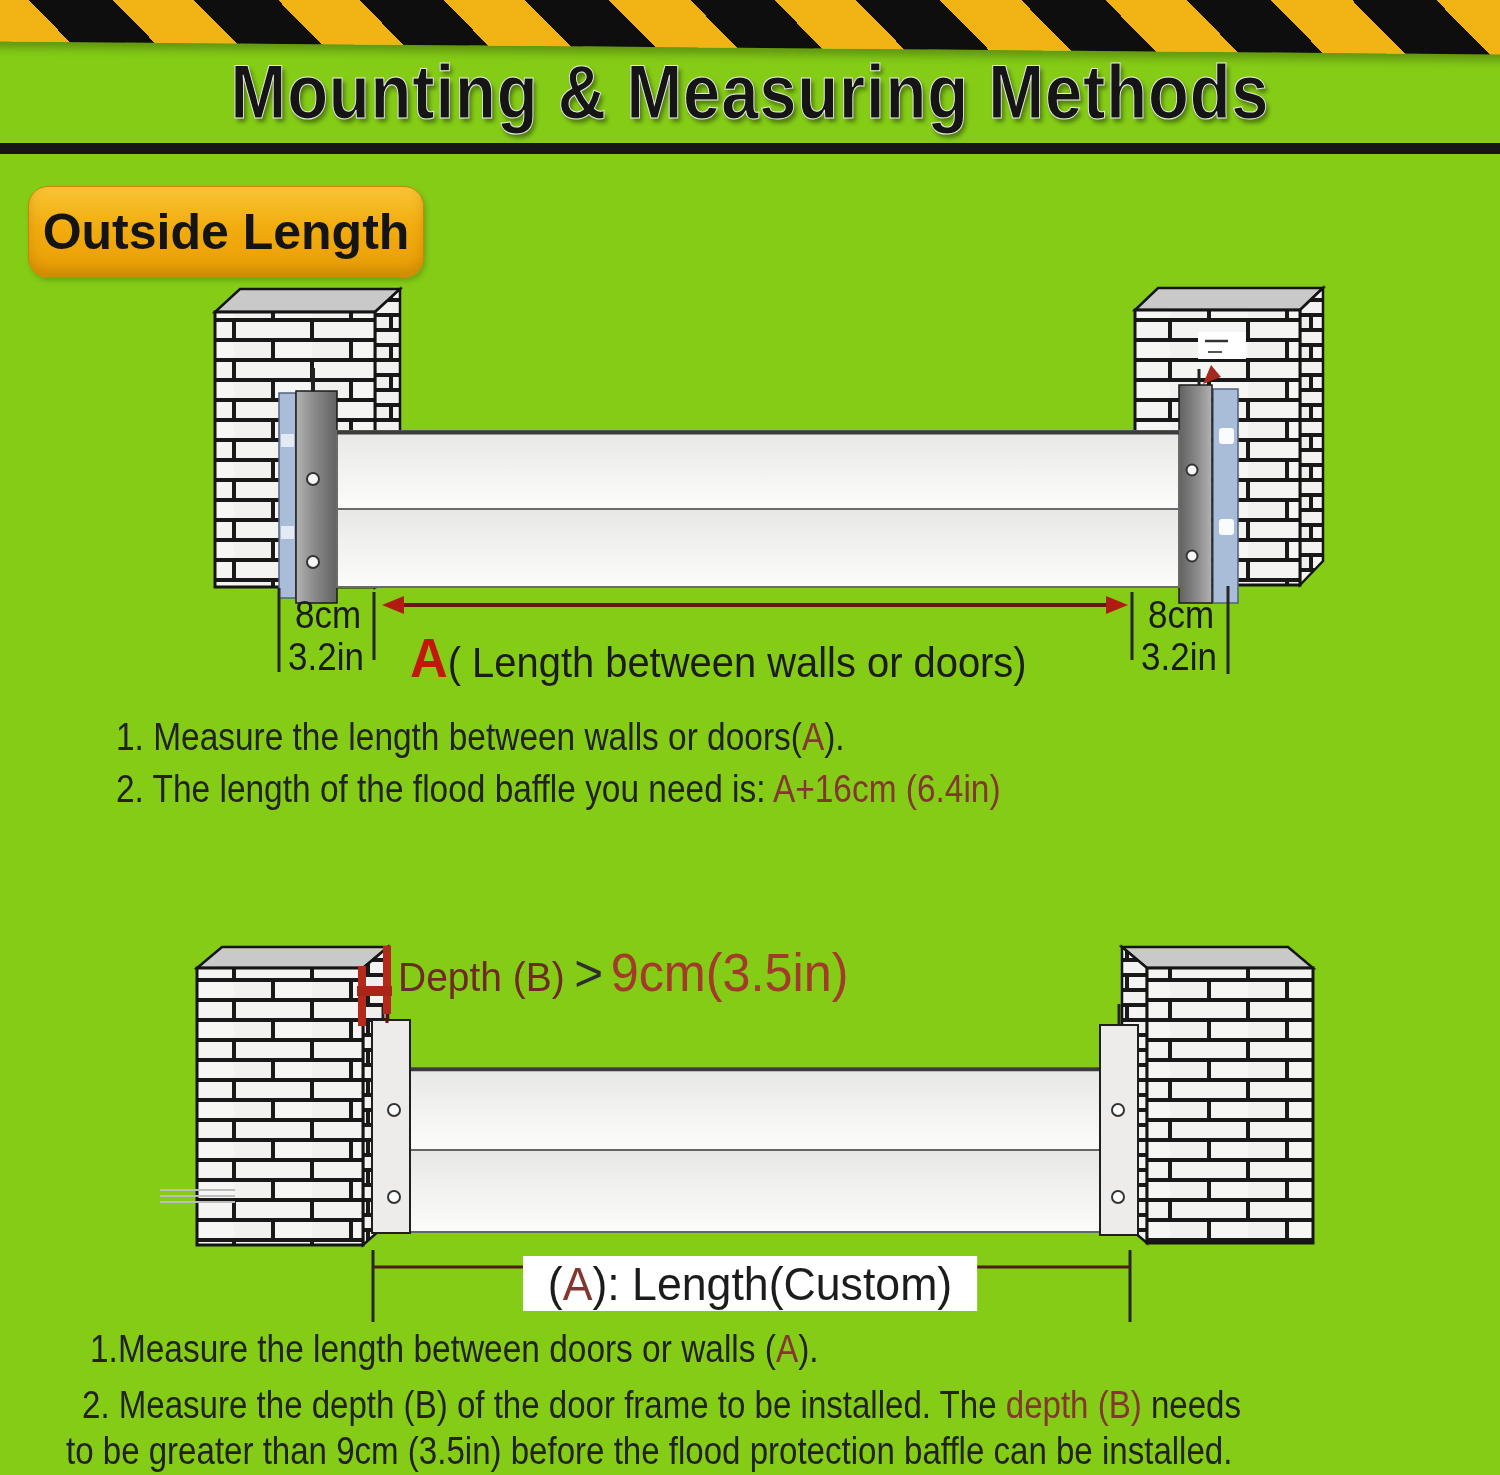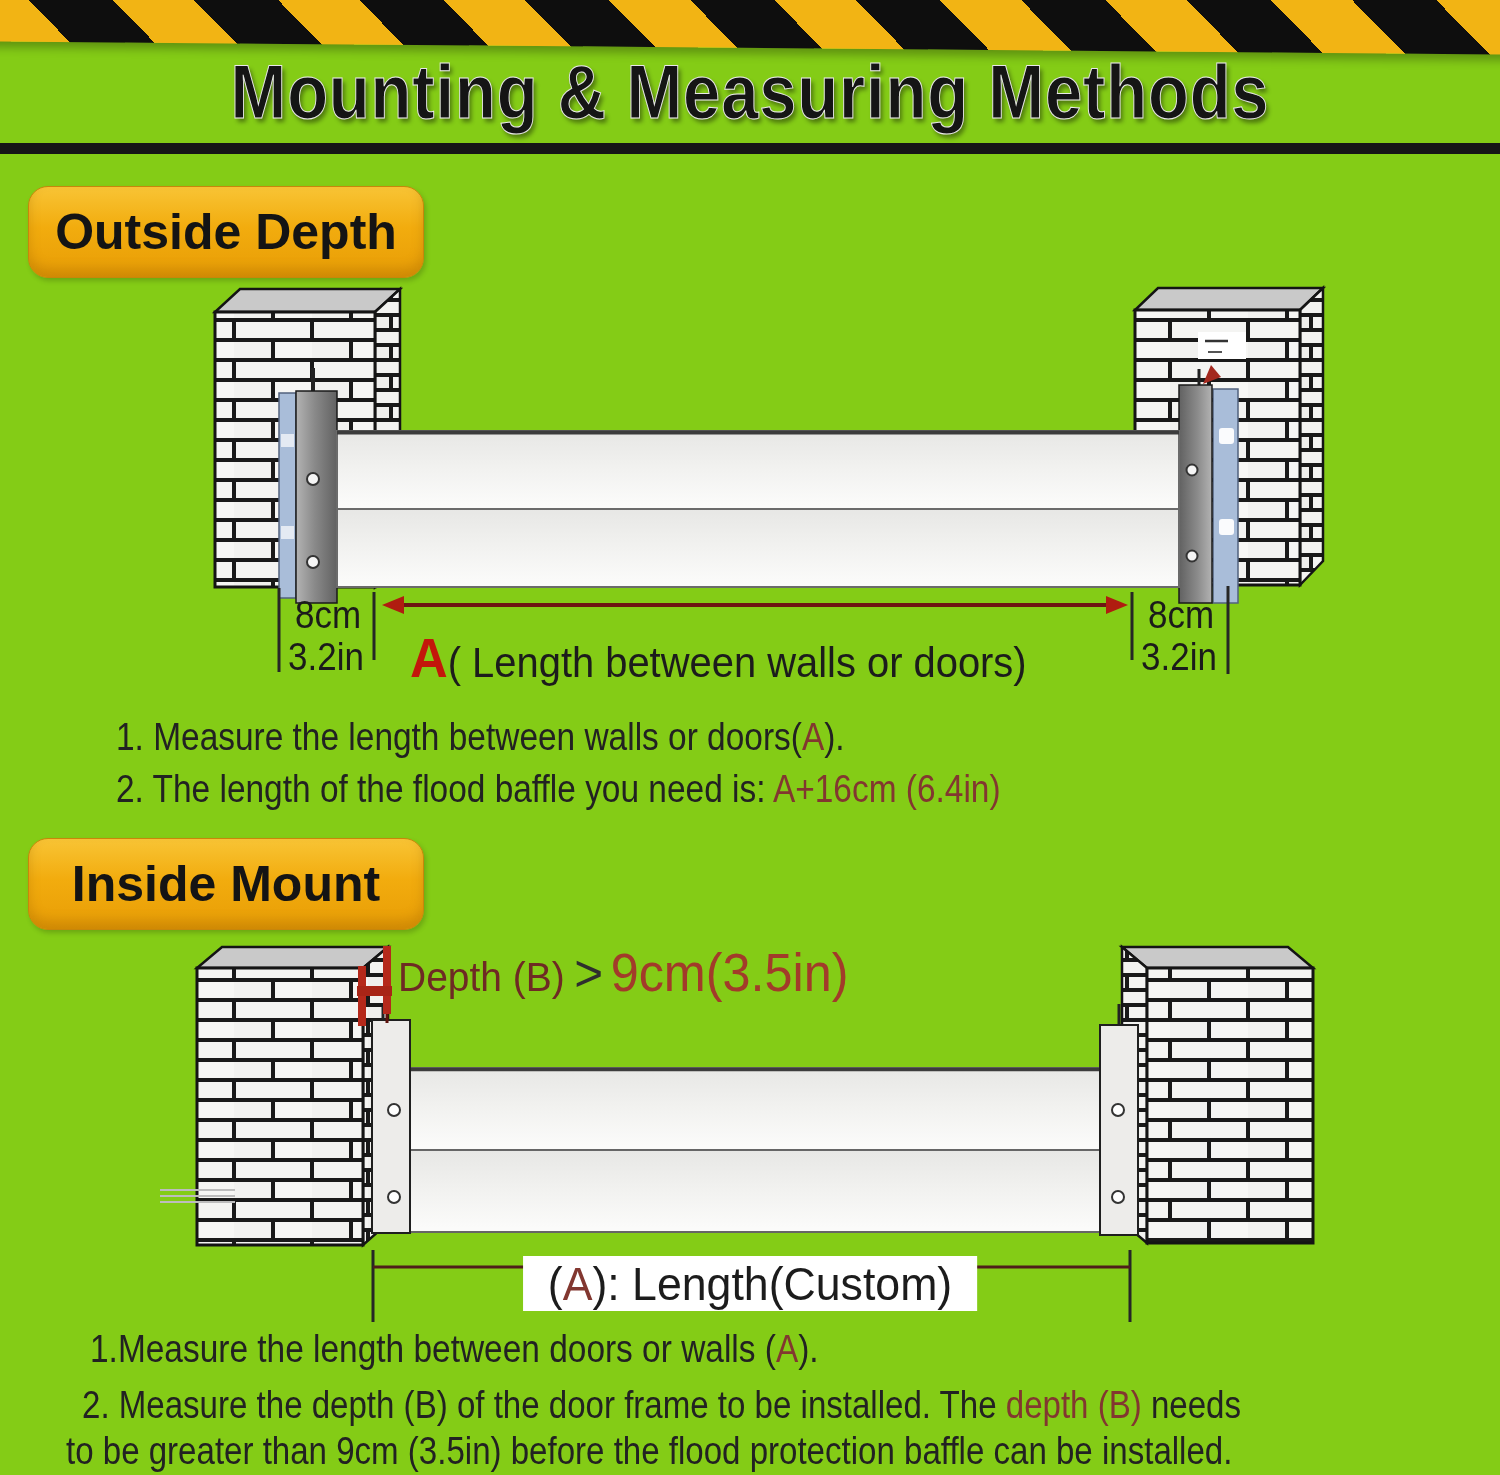--- a/index.html
+++ b/index.html
@@ -194,22 +194,21 @@
       </g>
 
       <g>
         <line x1="373" y1="1250" x2="373" y2="1322" stroke="#262626" stroke-width="3"></line>
         <line x1="1130" y1="1250" x2="1130" y2="1322" stroke="#262626" stroke-width="3"></line>
         <line x1="373" y1="1267" x2="1130" y2="1267" stroke="#4f1d1a" stroke-width="3"></line>
       </g>
     </g>
   </svg>
 
-  <div class="badge outside">Outside Depth</div>
-  <div class="badge inside">Inside Mount</div>
+  <div class="badge outside">Outside Length</div>
 
   <div class="ovl dim" style="left:278px;top:596px;">8cm</div>
   <div class="ovl dim" style="left:276px;top:638px;">3.2in</div>
   <div class="ovl dim" style="left:1131px;top:596px;">8cm</div>
   <div class="ovl dim" style="left:1129px;top:638px;">3.2in</div>
 
   <div class="ovl span-label">
     <span class="big-a">A</span><span>( Length between walls or doors)</span>
   </div>
 

